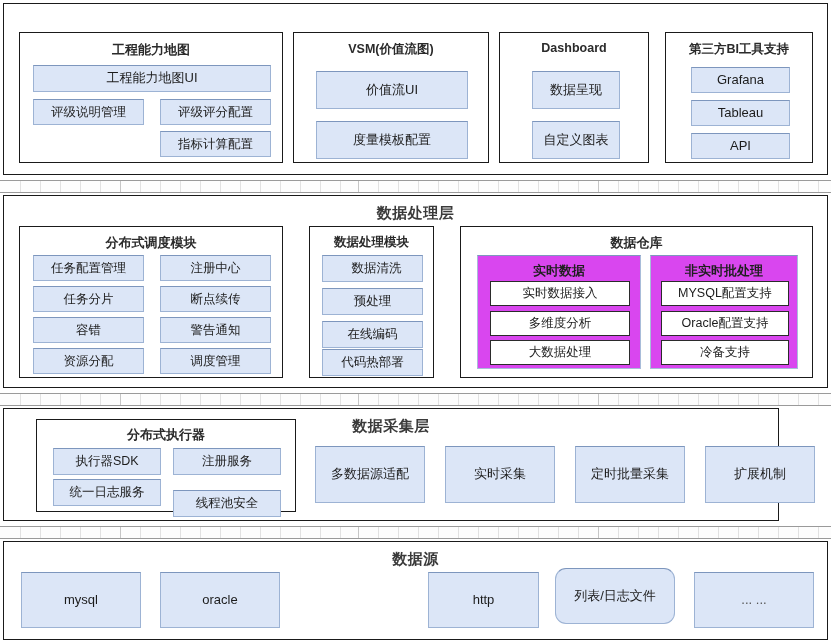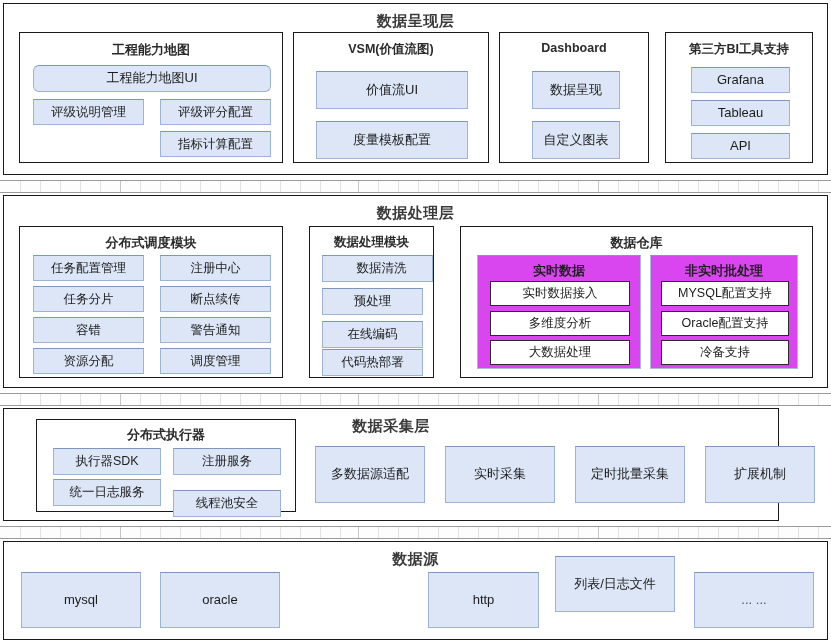--- a/index.html
+++ b/index.html
@@ -102,25 +102,24 @@
     border: 1.5px solid #2b2b2b;
   }
   .box.lg { font-size: 13px; }
 </style>
 </head>
 <body>
 
 <div id="canvas">
 
   <div class="layer" style="left:3px; top:3px; width:825px; height:172px;">
-    <div class="layer-title" style="top:8px;">数据呈现层</div>
 
     <div class="panel" style="left:15px; top:28px; width:264px; height:131px;">
       <div class="panel-title" style="top:8px;">工程能力地图</div>
-      <div class="box lg" style="left:13px; top:32px; width:238px; height:27px;border-radius:6px;">工程能力地图UI</div>
+      <div class="box lg" style="left:13px; top:32px; width:238px; height:27px;">工程能力地图UI</div>
       <div class="box" style="left:13px; top:66px; width:111px; height:26px;">评级说明管理</div>
       <div class="box" style="left:140px; top:66px; width:111px; height:26px;">评级评分配置</div>
       <div class="box" style="left:140px; top:98px; width:111px; height:26px;">指标计算配置</div>
     </div>
 
     <div class="panel" style="left:289px; top:28px; width:196px; height:131px;">
       <div class="panel-title thin" style="top:8px;">VSM(价值流图)</div>
       <div class="box lg" style="left:22px; top:38px; width:152px; height:38px;">价值流UI</div>
       <div class="box lg" style="left:22px; top:88px; width:152px; height:38px;">度量模板配置</div>
     </div>
@@ -193,21 +192,21 @@
       <div class="box" style="left:13px; top:59px; width:111px; height:26px;">任务分片</div>
       <div class="box" style="left:140px; top:59px; width:111px; height:26px;">断点续传</div>
       <div class="box" style="left:13px; top:90px; width:111px; height:26px;">容错</div>
       <div class="box" style="left:140px; top:90px; width:111px; height:26px;">警告通知</div>
       <div class="box" style="left:13px; top:121px; width:111px; height:26px;">资源分配</div>
       <div class="box" style="left:140px; top:121px; width:111px; height:26px;">调度管理</div>
     </div>
 
     <div class="panel" style="left:305px; top:30px; width:125px; height:152px;">
       <div class="panel-title thin" style="top:7px;">数据处理模块</div>
-      <div class="box" style="left:12px; top:28px; width:111px; height:27px;padding-left:8px;">数据清洗</div>
+      <div class="box" style="left:12px; top:28px; width:101px; height:27px;padding-left:8px;">数据清洗</div>
       <div class="box" style="left:12px; top:61px; width:101px; height:27px;">预处理</div>
       <div class="box" style="left:12px; top:94px; width:101px; height:27px;">在线编码</div>
       <div class="box" style="left:12px; top:122px; width:101px; height:27px;">代码热部署</div>
     </div>
 
     <div class="panel" style="left:456px; top:30px; width:353px; height:152px;">
       <div class="panel-title" style="top:7px;">数据仓库</div>
 
       <div class="bluegroup" style="left:16px; top:28px; width:164px; height:114px;">
         <div class="bluegroup-title" style="top:6px;">实时数据</div>
@@ -329,17 +328,17 @@
     <i style="left:798px"></i>
       <i style="left:818px"></i>
   </div>
 
   <div class="layer" style="left:3px; top:541px; width:825px; height:99px;">
     <div class="layer-title" style="top:8px;">数据源</div>
 
     <div class="box lg" style="left:17px; top:30px; width:120px; height:56px;">mysql</div>
     <div class="box lg" style="left:156px; top:30px; width:120px; height:56px;">oracle</div>
     <div class="box lg" style="left:424px; top:30px; width:111px; height:56px;">http</div>
-    <div class="box lg" style="left:551px; top:14px; width:120px; height:56px;">列表/日志文件</div>
+    <div class="box lg" style="left:551px; top:26px; width:120px; height:56px;border-radius:11px;">列表/日志文件</div>
     <div class="box lg" style="left:690px; top:30px; width:120px; height:56px; color:#555;">... ...</div>
   </div>
 
 </div>
 
 </body></html>

